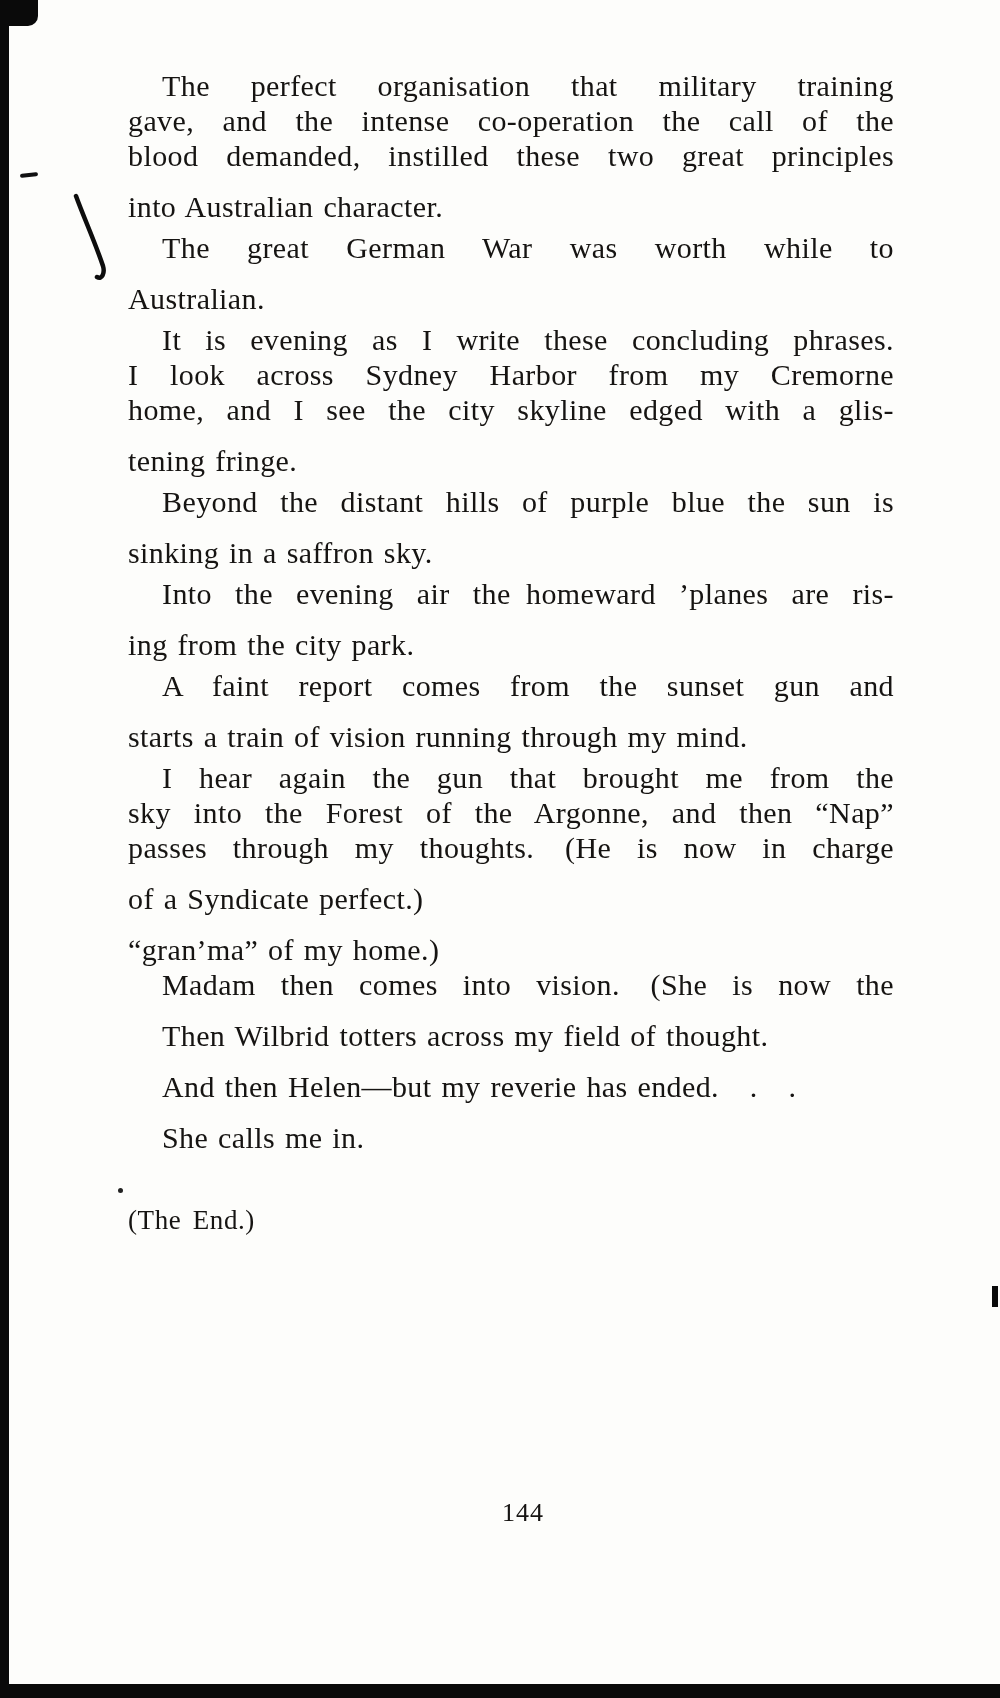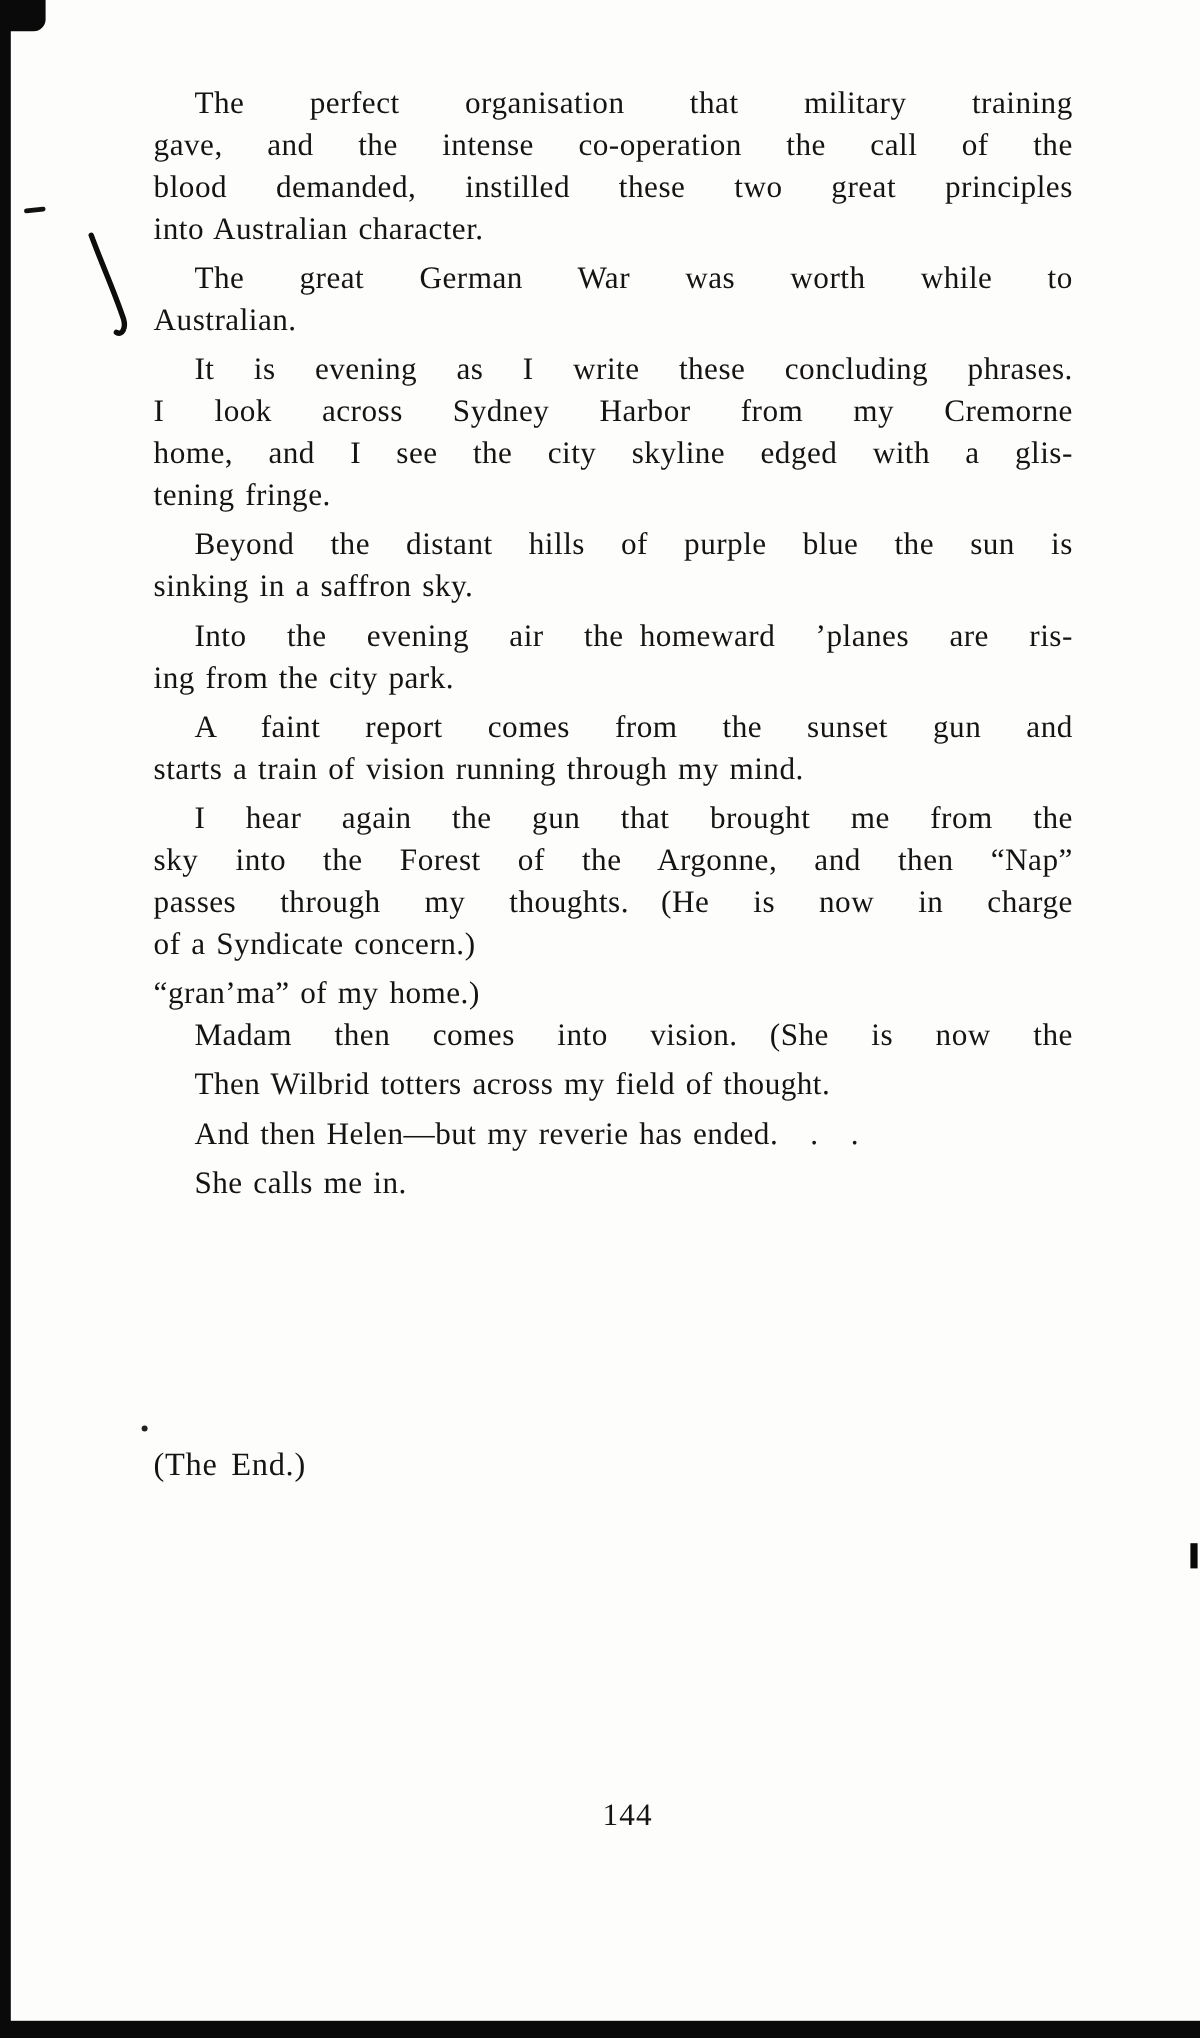--- a/index.html
+++ b/index.html
@@ -63,32 +63,32 @@
     width: 6px; height: 21px;
     background: #0a0a0a;
   }
 
   
   .text-block {
     position: absolute;
     left: 128px;
     top: 68px;
     width: 766px;
-    font-size: 26px;
+    font-size: 30px;
     line-height: 35px;
     letter-spacing: 0.4px;
     word-spacing: 2px;
   }
   .para { margin: 0 0 6px 0; }
   .line {
     text-align: justify;
     text-align-last: justify;
   }
   .line.first { text-indent: 34px; }
-  .line.last { text-align-last: left; }
+  .line.last { text-align-last: left; margin-top: 16px; }
 
   .end-note {
     position: absolute;
     left: 128px;
     top: 1205px;
     width: 766px;
     text-align: left;
     font-size: 27px;
     letter-spacing: 0.6px;
     word-spacing: 4px;
@@ -152,21 +152,21 @@
 
     <div class="para">
       <div class="line first">A faint report comes from the sunset gun and</div>
       <div class="line last">starts a train of vision running through my mind.</div>
     </div>
 
     <div class="para">
       <div class="line first">I hear again the gun that brought me from the</div>
       <div class="line">sky into the Forest of the Argonne, and then “Nap”</div>
       <div class="line">passes through my thoughts.  (He is now in charge</div>
-      <div class="line last">of a Syndicate concern.)</div>
+      <div class="line last">of a Syndicate perfect.)</div>
     </div>
 
     <div class="para">
       <div class="line last">“gran’ma” of my home.)</div>
       <div class="line first">Madam then comes into vision.  (She is now the</div>
     </div>
 
     <div class="para">
       <div class="line first last">Then Wilbrid totters across my field of thought.</div>
     </div>

